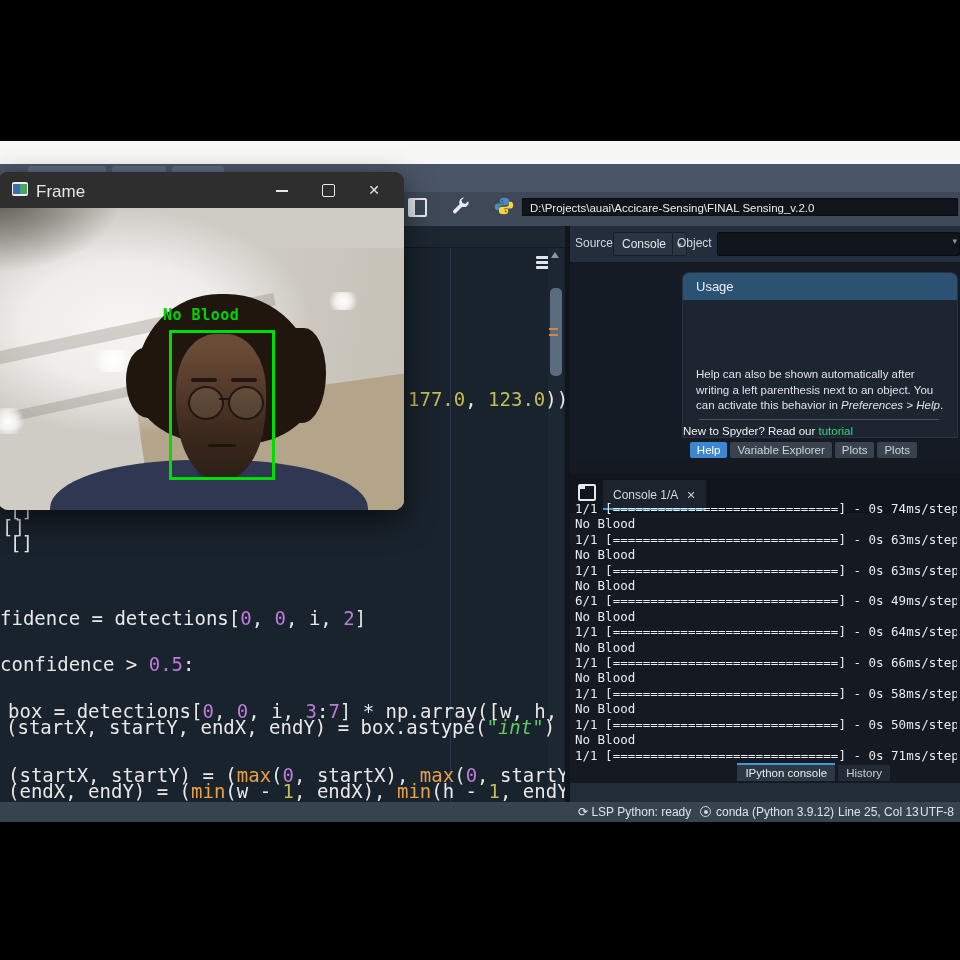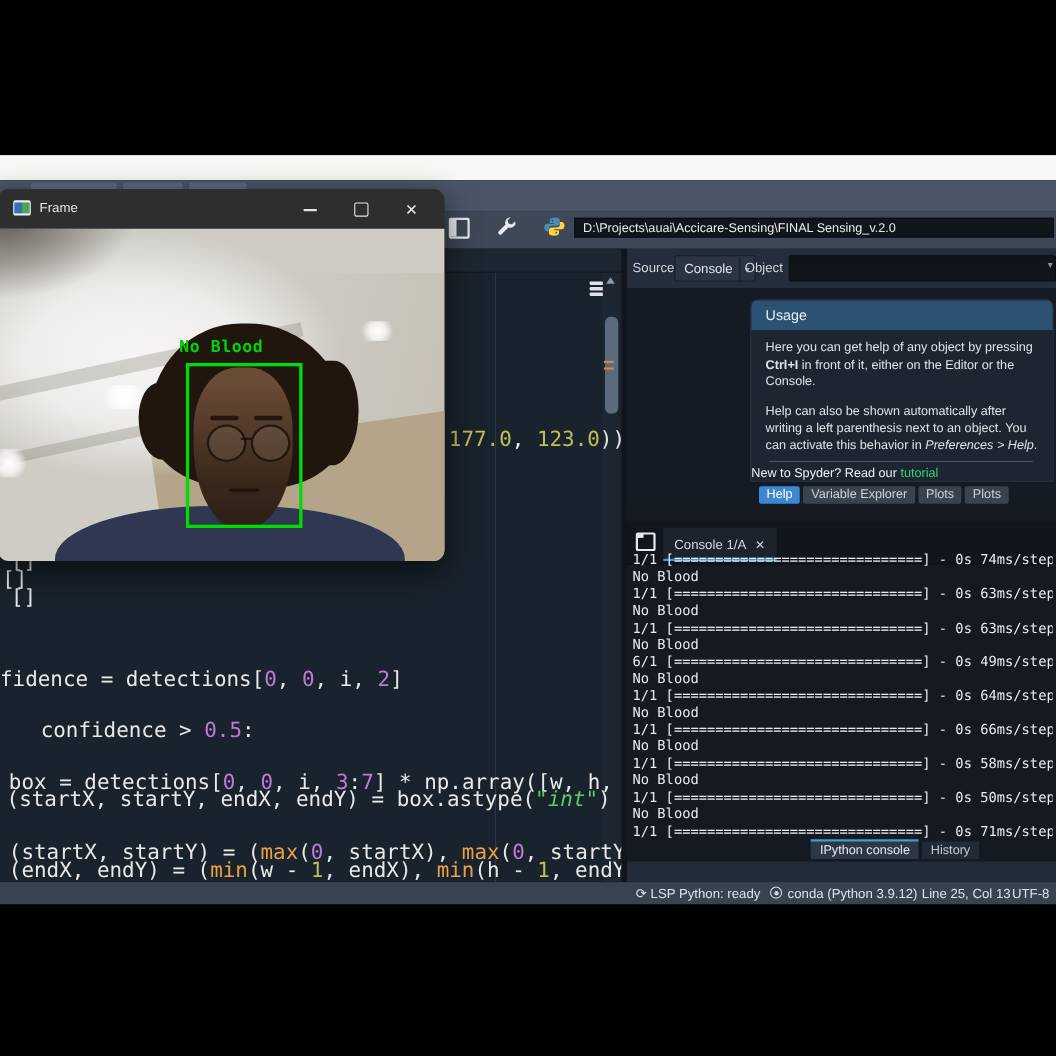--- a/index.html
+++ b/index.html
@@ -96,21 +96,21 @@
               position:relative;top:1px;margin-right:5px;}
   #conda-icon:before{content:"";position:absolute;left:2.5px;top:2.5px;width:4px;height:4px;background:#cfd5db;border-radius:50%;}
 
   
   #frame-window{left:-2px;top:172px;width:406px;height:338px;border-radius:10px;
                 box-shadow:0 10px 30px rgba(0,0,0,.6);background:#2e2e2e;}
   #frame-titlebar{left:0;top:0;width:100%;height:36px;background:#2e2e2e;border-radius:10px 10px 0 0;}
   #frame-icon{left:14px;top:10px;width:16px;height:14px;background:#f0f0f0;border-radius:2px;overflow:hidden;}
   #frame-icon .b1{position:absolute;left:1px;top:2px;width:7px;height:10px;background:#3a6fb5;}
   #frame-icon .b2{position:absolute;left:8px;top:2px;width:7px;height:10px;background:#4aa564;}
-  #frame-title{left:38px;top:10px;color:#e6e6e6;font-size:12px;}
+  #frame-title{left:38px;top:10px;color:#e6e6e6;font-size:17px;}
   .fbtn{position:absolute;top:0;width:40px;height:36px;color:#e8e8e8;text-align:center;line-height:36px;font-size:13px;}
   #min-btn{left:264px;}
   #min-btn .bar{position:absolute;left:14px;top:18px;width:12px;height:1.5px;background:#e8e8e8;}
   #max-btn{left:310px;}
   #max-btn .sq{position:absolute;left:14px;top:12px;width:11px;height:11px;border:1.5px solid #e8e8e8;border-radius:2px;}
   #close-btn{left:356px;font-size:14px;}
 
   
   #scene{left:0;top:36px;width:406px;height:302px;border-radius:0 0 10px 10px;overflow:hidden;
          background:#cfccc6;}
@@ -197,21 +197,21 @@
         <div style="position:absolute;left:2px;top:40px;width:12px;height:88px;background:#5a6b7d;border-radius:5px;"></div>
         <div class="warn-mark" style="top:80px;"></div>
         <div class="warn-mark" style="top:86px;"></div>
       </div>
     </div>
     <div class="abs" id="code-layer" style="left:0;top:-164px;width:565px;height:960px;pointer-events:none;">
         <div class="code-line" style="left: 10px; top: 502px;"><span>[]</span></div>
         <div class="code-line" style="left: 2px; top: 519px;"><span>[]</span></div>
         <div class="code-line" style="left: 10px; top: 535px;"><span>[]</span></div>
         <div class="code-line" style="left: 0px; top: 610px;"><span>fidence = detections[</span><span class="n2">0</span><span>, </span><span class="n2">0</span><span>, i, </span><span class="n2">2</span><span>]</span></div>
-        <div class="code-line" style="left: 0px; top: 656px; padding-left: 37px;"><span>confidence &gt; </span><span class="n2">0.5</span><span>:</span></div>
+        <div class="code-line" style="left: 0px; top: 656px;"><span>confidence &gt; </span><span class="n2">0.5</span><span>:</span></div>
         <div class="code-line" style="left: 8px; top: 703px;"><span>box = detections[</span><span class="n2">0</span><span>, </span><span class="n2">0</span><span>, i, </span><span class="n2">3</span><span>:</span><span class="n2">7</span><span>] * np.array([w, h, w, h])</span></div>
         <div class="code-line" style="left: 6px; top: 719px;"><span>(startX, startY, endX, endY) = box.astype(</span><span class="s">"int"</span><span>)</span></div>
         <div class="code-line" style="left: 8px; top: 767px;"><span>(startX, startY) = (</span><span class="b">max</span><span>(</span><span class="n2">0</span><span>, startX), </span><span class="b">max</span><span>(</span><span class="n2">0</span><span>, startY))</span></div>
         <div class="code-line" style="left: 8px; top: 783px;"><span>(endX, endY) = (</span><span class="b">min</span><span>(w - </span><span class="n">1</span><span>, endX), </span><span class="b">min</span><span>(h - </span><span class="n">1</span><span>, endY))</span></div>
         <div class="code-line" style="left: 408px; top: 391px;"><span class="n">177.0</span><span>, </span><span class="n">123.0</span><span>))</span></div>
       </div>
 
     <div class="abs" id="divider"></div>
 
     <div class="abs" id="rp-header">
@@ -219,21 +219,20 @@
       <span class="abs" id="console-dd"><span>Console</span><span class="arrow">▾</span></span>
       <span class="abs" id="object-label">Object</span>
       <span class="abs" id="object-combo">
           <span class="arrow">▾</span>
         </span>
     </div>
 
     <div class="abs" id="help-content">
       <div class="abs" id="usage-box">
         <div class="abs" id="usage-header">Usage</div>
-        <div class="usage-p" id="usage-p1"><span>Here you can get help of any object by pressing </span><span class="bold">Ctrl+I</span><span> in front of it, either on the Editor or the Console.</span></div>
         <div class="usage-p" id="usage-p2"><span>Help can also be shown automatically after writing a left parenthesis next to an object. You can activate this behavior in </span><span class="ital">Preferences &gt; Help</span><span>.</span></div>
         <div class="abs" id="usage-hr"></div>
         <div class="abs" id="usage-footer"><span>New to Spyder? Read our </span><span class="link">tutorial</span></div>
       </div>
     </div>
 
     <div class="abs" id="help-tabs">
       <span class="htab active">Help</span><span class="htab">Variable Explorer</span><span class="htab">Plots</span><span class="htab">Plots</span>
     </div>
 

